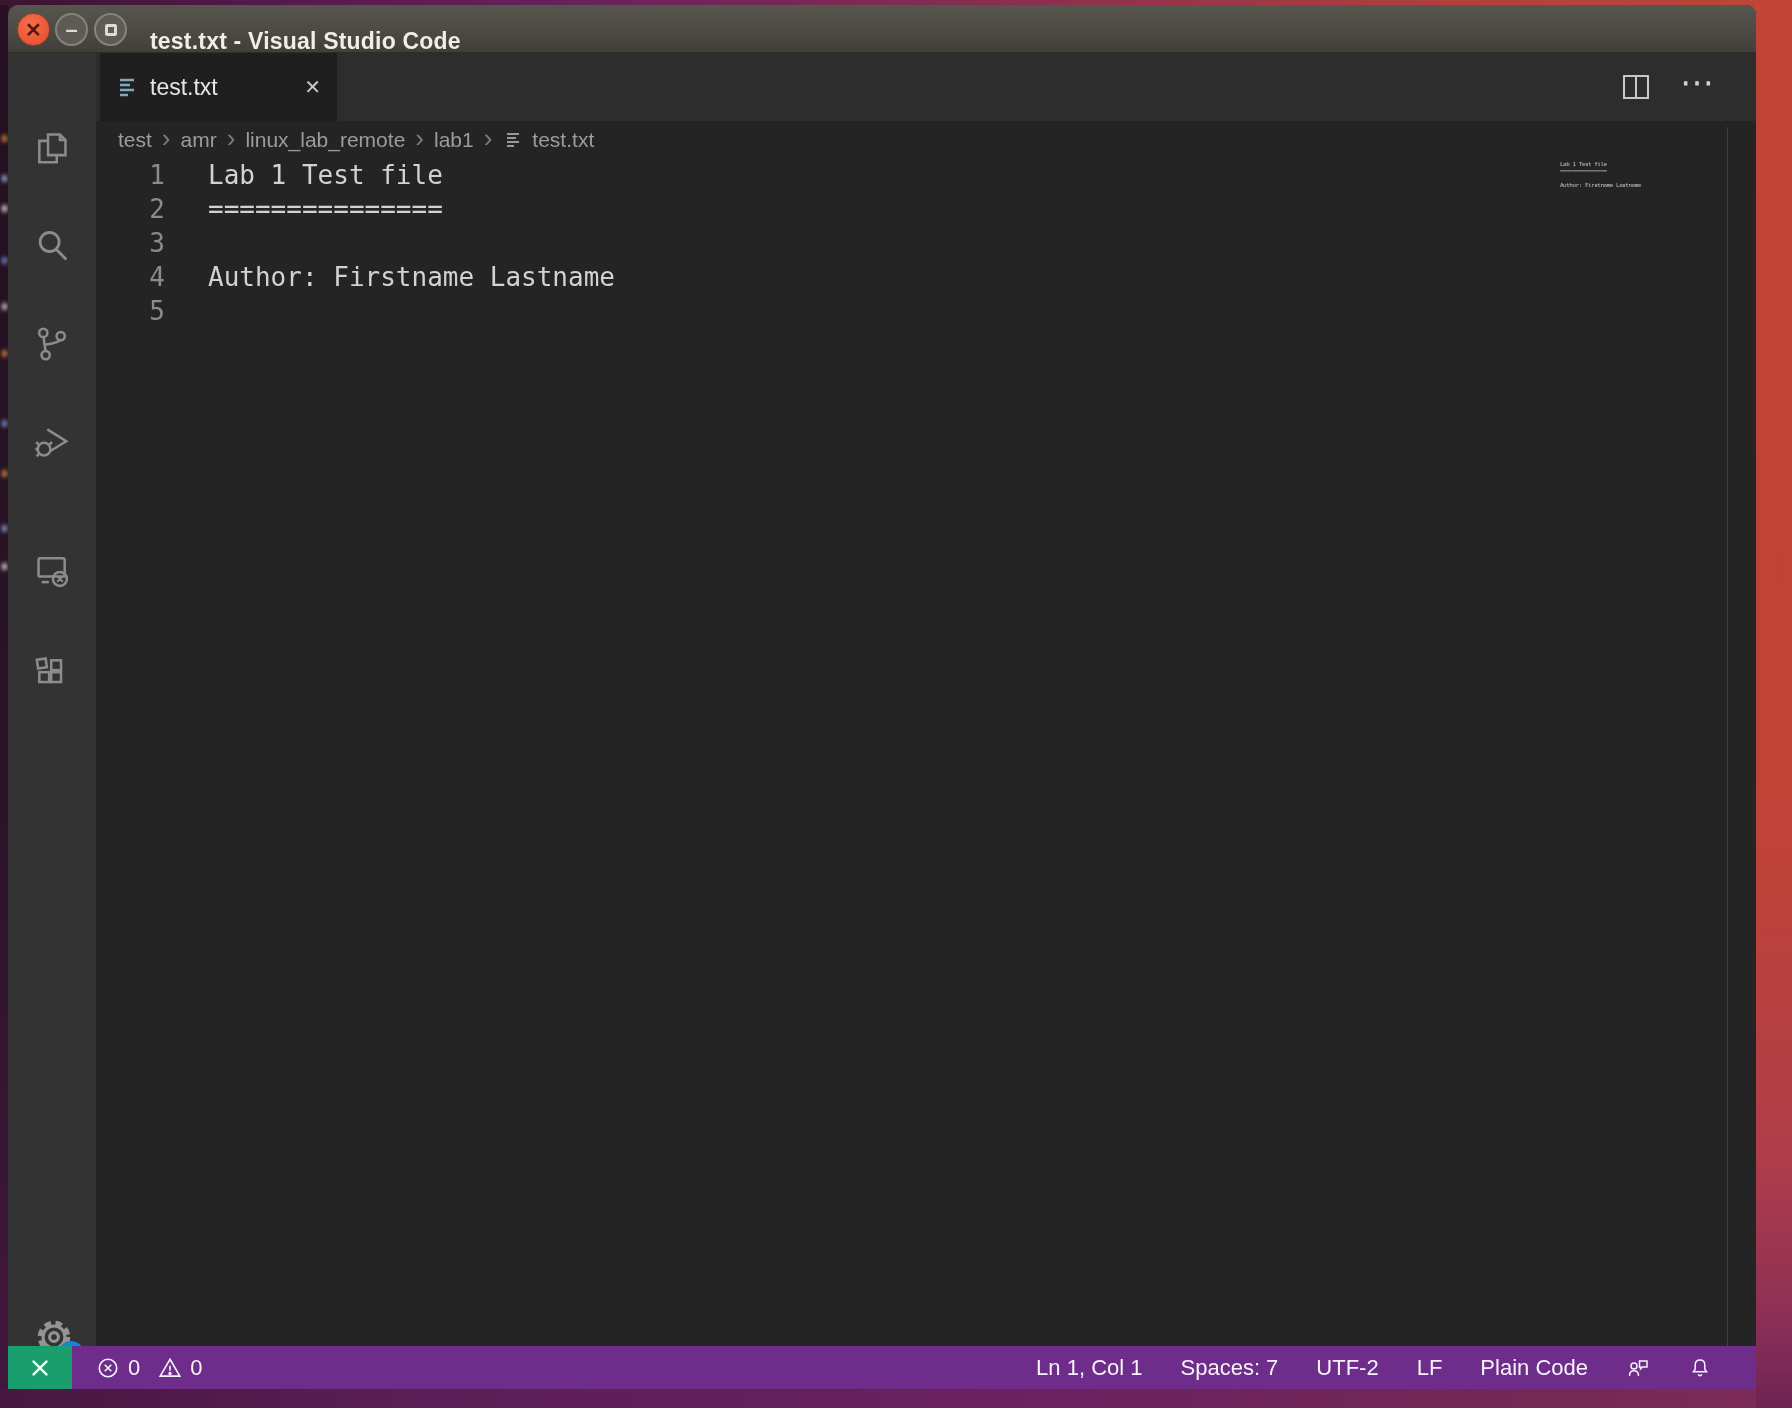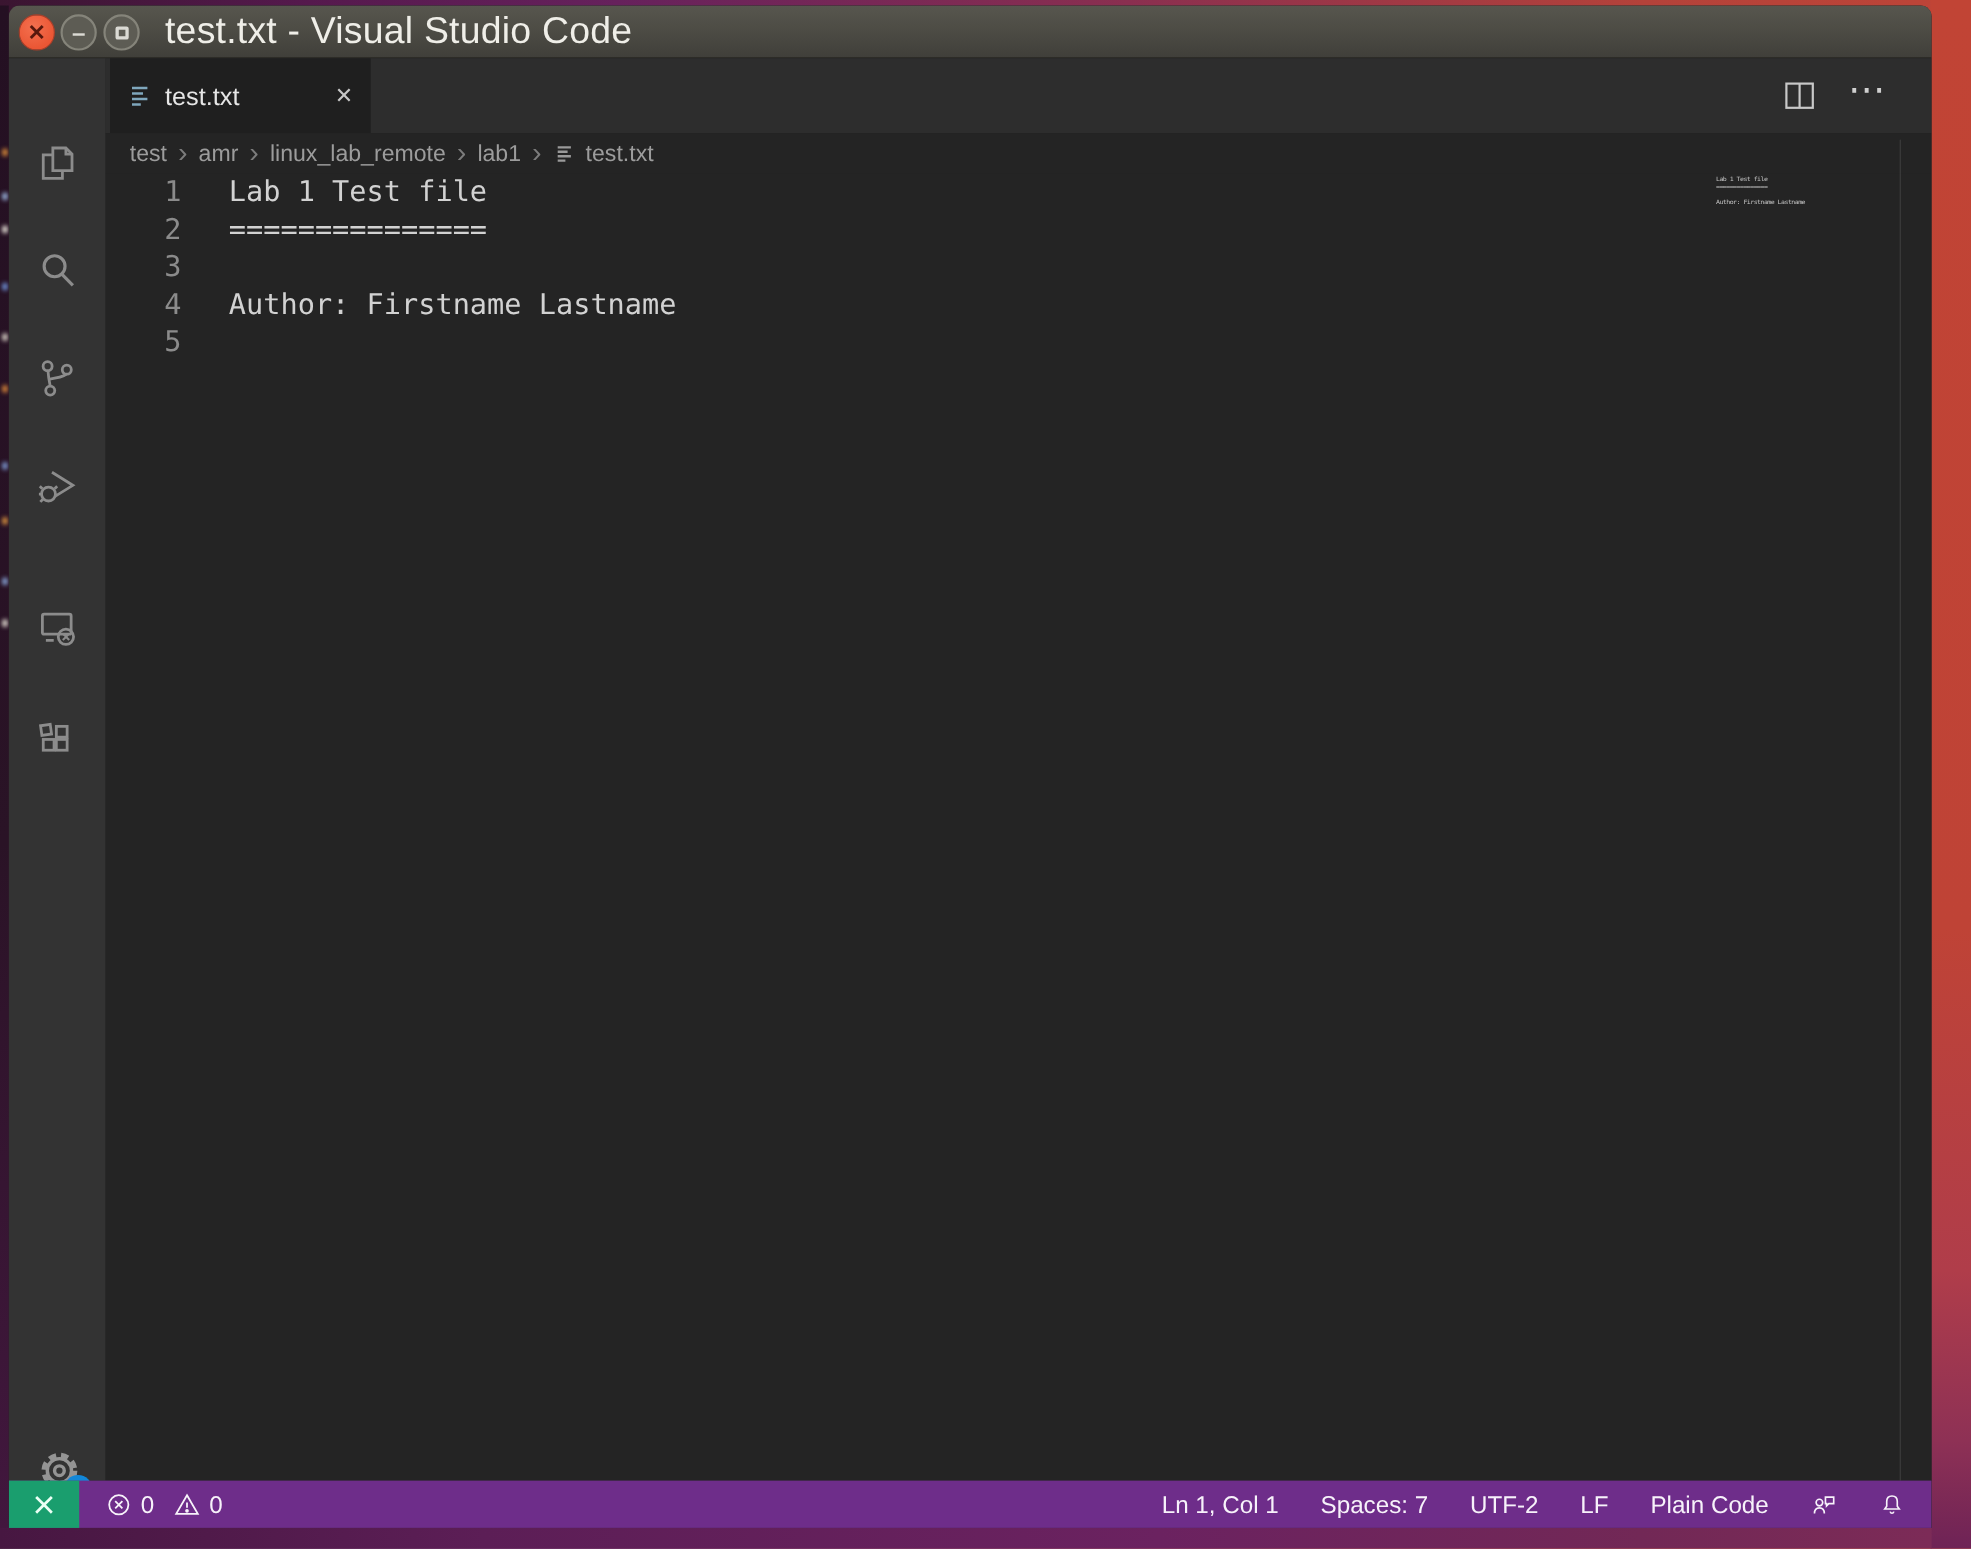--- a/index.html
+++ b/index.html
@@ -24,22 +24,22 @@
   .titlebar { position:absolute; left:0; top:0; right:0; height:48px;
     background:linear-gradient(180deg,#57564e 0%,#4b4a43 55%,#403f3a 100%);
     border-bottom:1px solid #2e2d29; }
   .win-btn { position:absolute; top:8px; width:33px; height:33px; border-radius:50%;
     display:flex; align-items:center; justify-content:center; }
   .win-close { left:9px;  background:radial-gradient(circle at 40% 35%, #f4704f, #ea5634 70%); border:1px solid #a83f2a;
     color:#58180d; font-size:20px; font-weight:bold; line-height:1; }
   .win-min  { left:47px; background:#5d5c54; border:2px solid #85847a; color:#dbdad4; font-size:22px; font-weight:bold; }
   .win-max  { left:86px; background:#5d5c54; border:2px solid #85847a; }
   .win-max .sq { width:12px; height:12px; border:3px solid #dbdad4; border-radius:2px; }
-  .title { position:absolute; left:142px; top:0; height:48px; line-height:46px;
-    font-size:34px; font-weight:normal; color:#efeee8; letter-spacing:.2px; }
+  .title { position:absolute; left:142px; top:13px; height:48px; line-height:46px;
+    font-size:23px; font-weight:bold; color:#efeee8; letter-spacing:.2px; }
   
   .activitybar { position:absolute; left:0; top:48px; bottom:43px; width:88px; background:#333333; }
   .ab-icon { position:absolute; left:24px; width:40px; height:40px; color:#8c8c8c;
     display:flex; align-items:center; justify-content:center; }
   .ab-icon svg { width:38px; height:38px; }
   .settings-wrap { position:absolute; left:24px; top:1262px; width:44px; height:46px; color:#949494; }
   .badge { position:absolute; right:-8px; bottom:-6px; width:26px; height:26px; border-radius:50%;
     background:#1287d8; color:#fff; font-size:16px; font-weight:bold;
     display:flex; align-items:center; justify-content:center; }
   
@@ -66,21 +66,21 @@
   
   .minimap { position:absolute; left:1552px; top:155px; width:168px; height:60px;
     font-family:"DejaVu Sans Mono", monospace; color:rgba(220,220,220,.85); }
   .mm-line { font-size:6px; line-height:7px; white-space:pre; letter-spacing:-.5px; transform:scaleY(.9); }
   .overview-line { position:absolute; left:1719px; top:122px; bottom:43px; width:1px; background:#3e3e3e; }
   
   .statusbar { position:absolute; left:0; right:0; bottom:0; height:43px; background:#6e2d8a;
     display:flex; align-items:center; color:#f7f2fa; font-size:22px; }
   .remote-ind { width:64px; height:43px; background:#1a9e6e; display:flex; align-items:center; justify-content:center; }
   .sb-left { display:flex; align-items:center; margin-left:24px; gap:8px; }
-  .sb-right { margin-left:auto; display:flex; align-items:center; gap:38px; padding-right:24px; }
+  .sb-right { margin-left:auto; display:flex; align-items:center; gap:38px; padding-right:44px; }
   .sb-item { white-space:nowrap; }
   svg.sbicon { width:24px; height:24px; }
 </style>
 </head>
 <body>
 
 <div class="desk-right"></div>
 <div class="desk-bottom"></div>
 <div class="desk-left">
   <span class="speck" style="top:130px;background:#d88b3a"></span>

